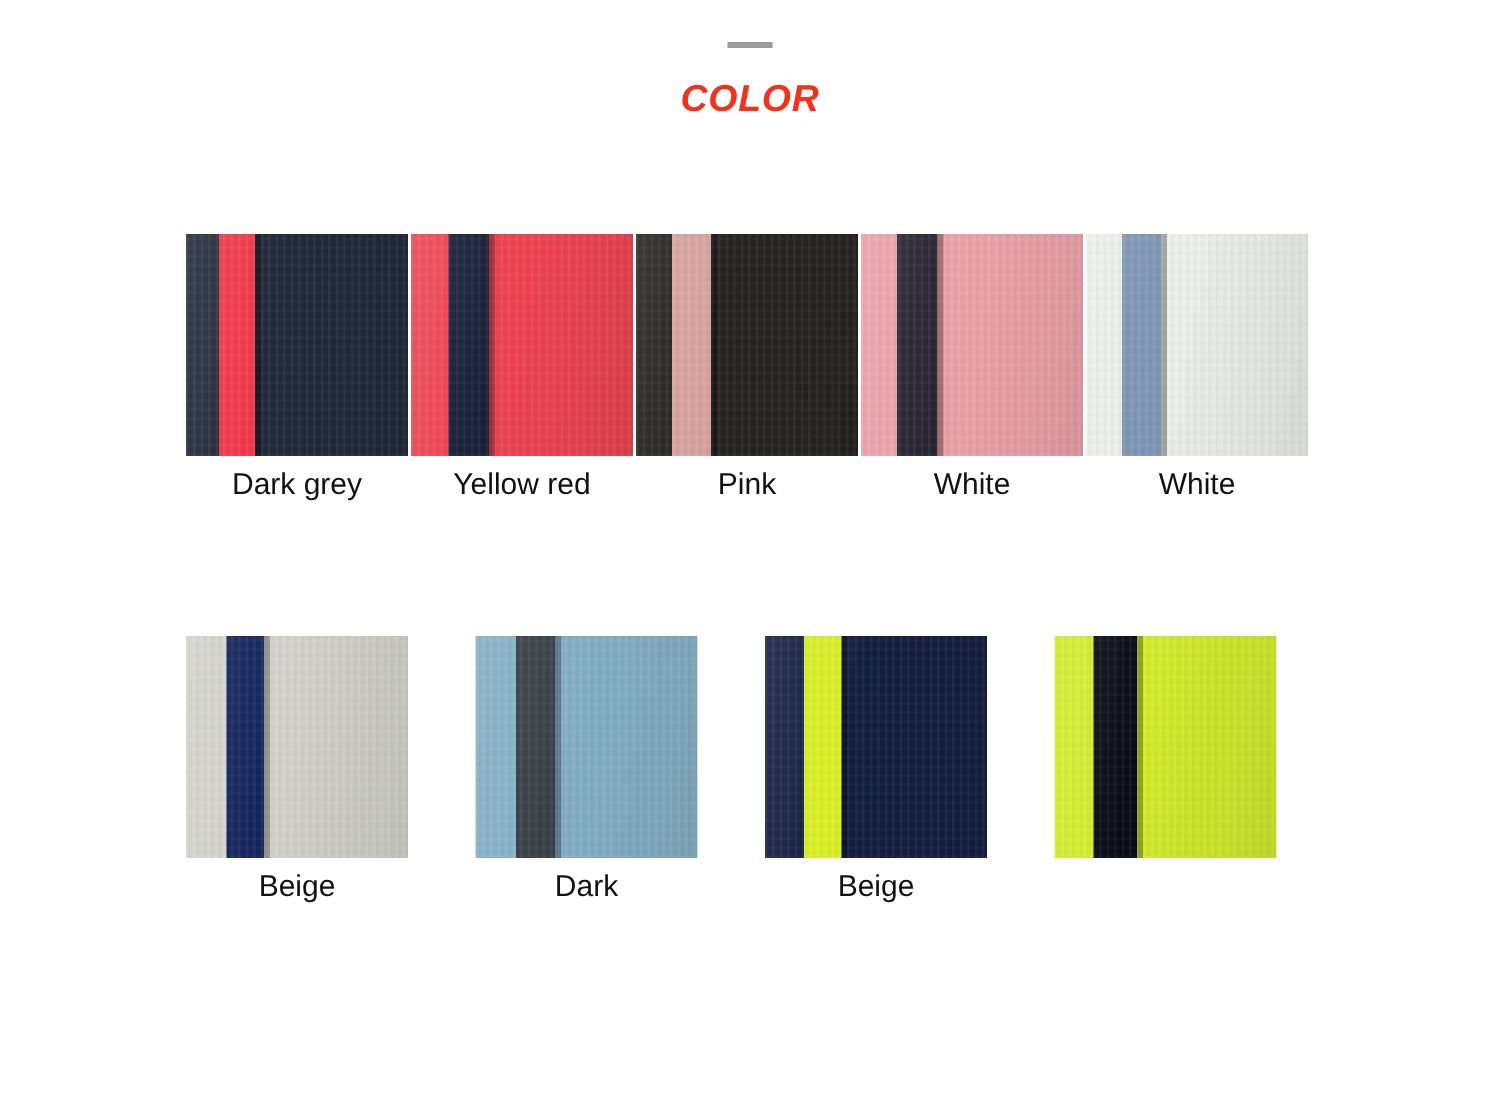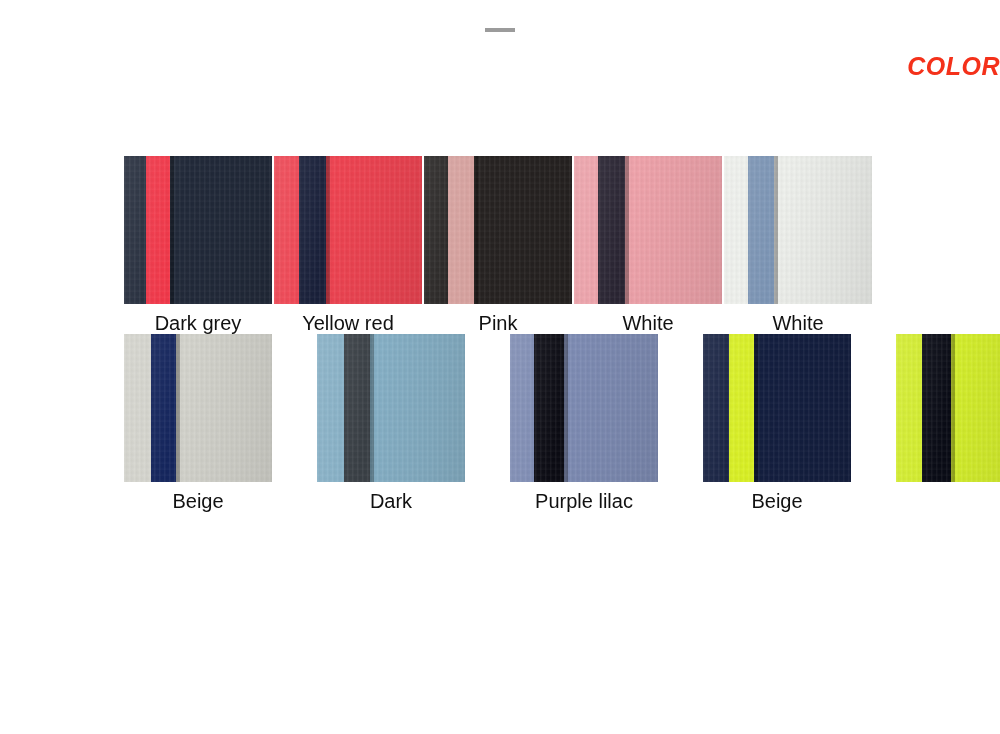--- a/index.html
+++ b/index.html
@@ -52,20 +52,21 @@
     position: absolute;
     left: 124px;
     top: 156px;
     width: 748px;
   }
   .row {
     display: flex;
     gap: 2px;
   }
   .row.row-2 {
+    margin-top: 90px;
     gap: 45px;
   }
 
   .cell {
     width: 148px;
   }
 
   .swatch {
     position: relative;
     width: 148px;
@@ -143,21 +144,21 @@
     white-space: nowrap;
   }
 </style>
 </head>
 <body style="background: rgb(255, 255, 255);">
 
 <div class="page">
 
   <div class="header">
     <div class="divider" style="background: rgb(155, 155, 155);"></div>
-    <div class="section-title" style="color: rgb(244, 49, 26); text-align: right;">COLOR</div>
+    <div class="section-title" style="color: rgb(244, 49, 26);">COLOR</div>
   </div>
 
   <div class="grid">
 
     <div class="row row-1">
 
       <div class="cell">
         <div class="swatch">
           <div class="field" style="background: rgb(34, 42, 58);"></div>
           <div class="panel-left" style="background: rgb(35, 43, 59); width: 22px;"></div>
@@ -238,31 +239,20 @@
           <div class="field" style="background: rgb(134, 176, 198);"></div>
           <div class="panel-left" style="background: rgb(134, 176, 198); width: 27px;"></div>
           <div class="stripe" style="background: rgb(58, 64, 70); left: 27px; width: 26px;"></div>
           <div class="stripe-shadow" style="left: 53px;"></div>
           <div class="texture"></div>
           <div class="sheen"></div>
         </div>
         <div class="caption">Dark</div>
       </div>
 
-      <div class="cell">
-        <div class="swatch">
-          <div class="field" style="background: rgb(126, 140, 180);"></div>
-          <div class="panel-left" style="background: rgb(126, 140, 180); width: 24px;"></div>
-          <div class="stripe" style="background: rgb(12, 12, 20); left: 24px; width: 30px;"></div>
-          <div class="stripe-shadow" style="left: 54px;"></div>
-          <div class="texture"></div>
-          <div class="sheen"></div>
-        </div>
-        <div class="caption">Purple lilac</div>
-      </div>
 
       <div class="cell">
         <div class="swatch">
           <div class="field" style="background: rgb(20, 31, 64);"></div>
           <div class="panel-left" style="background: rgb(20, 31, 64); width: 26px;"></div>
           <div class="stripe" style="background: rgb(217, 240, 37); left: 26px; width: 25px;"></div>
           <div class="stripe-shadow" style="left: 51px;"></div>
           <div class="texture"></div>
           <div class="sheen"></div>
         </div>

